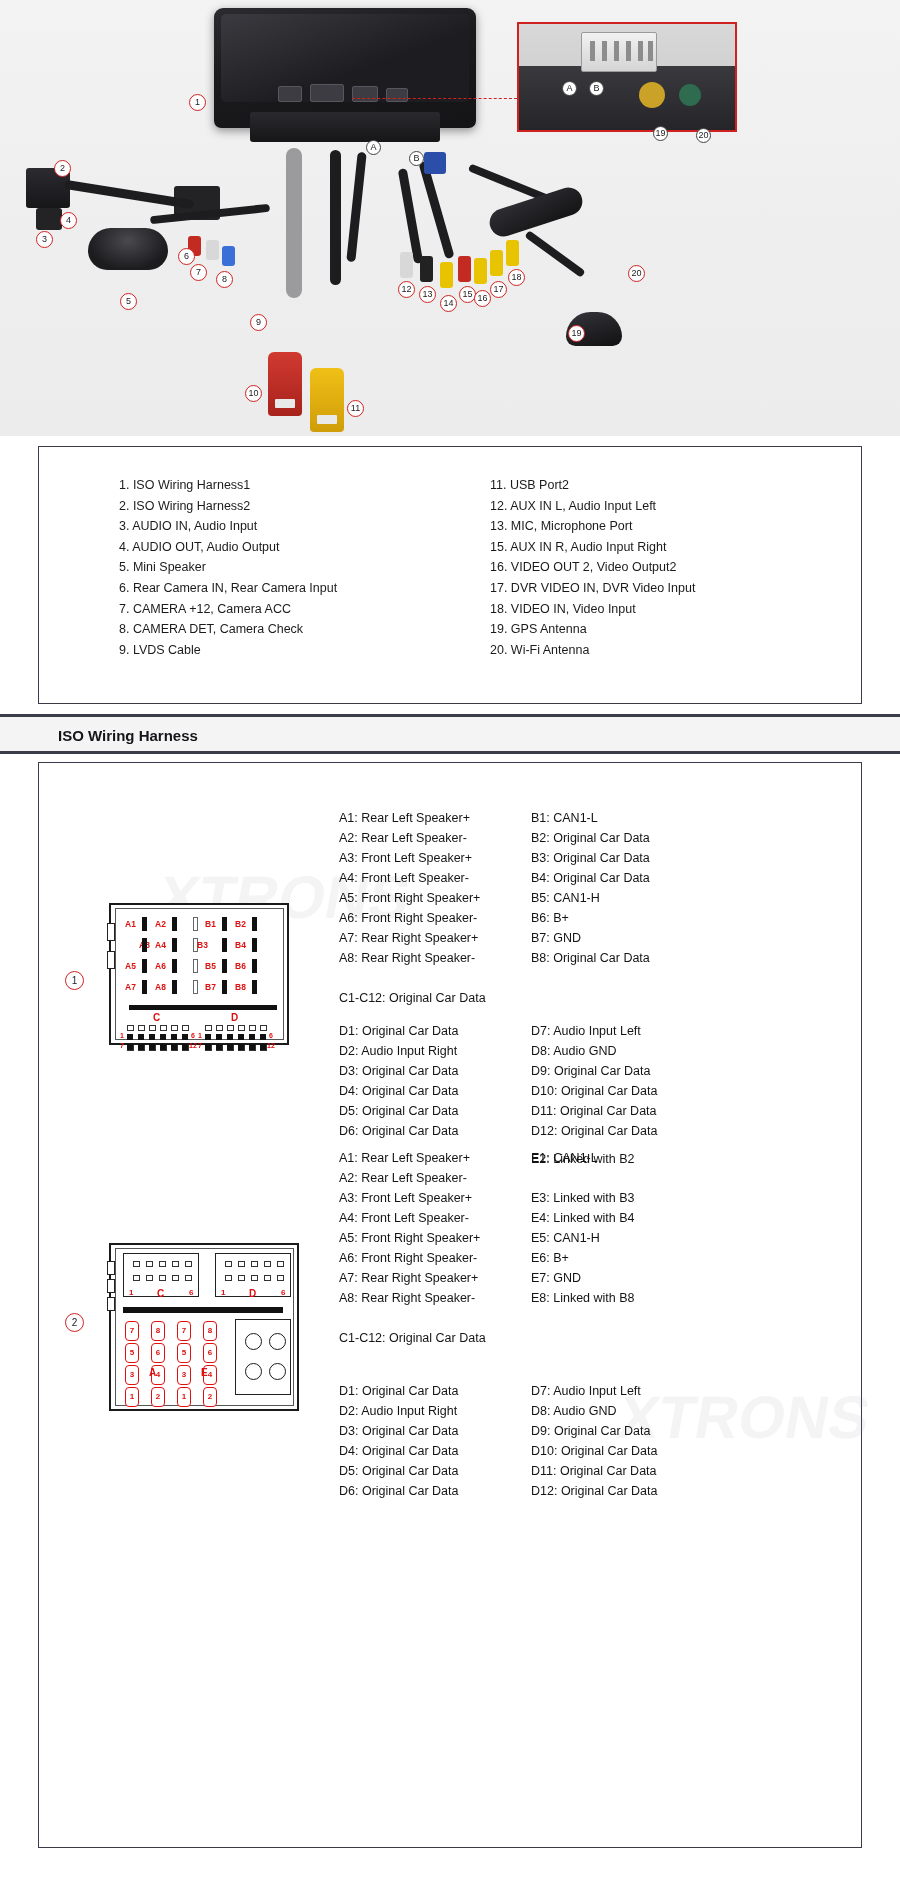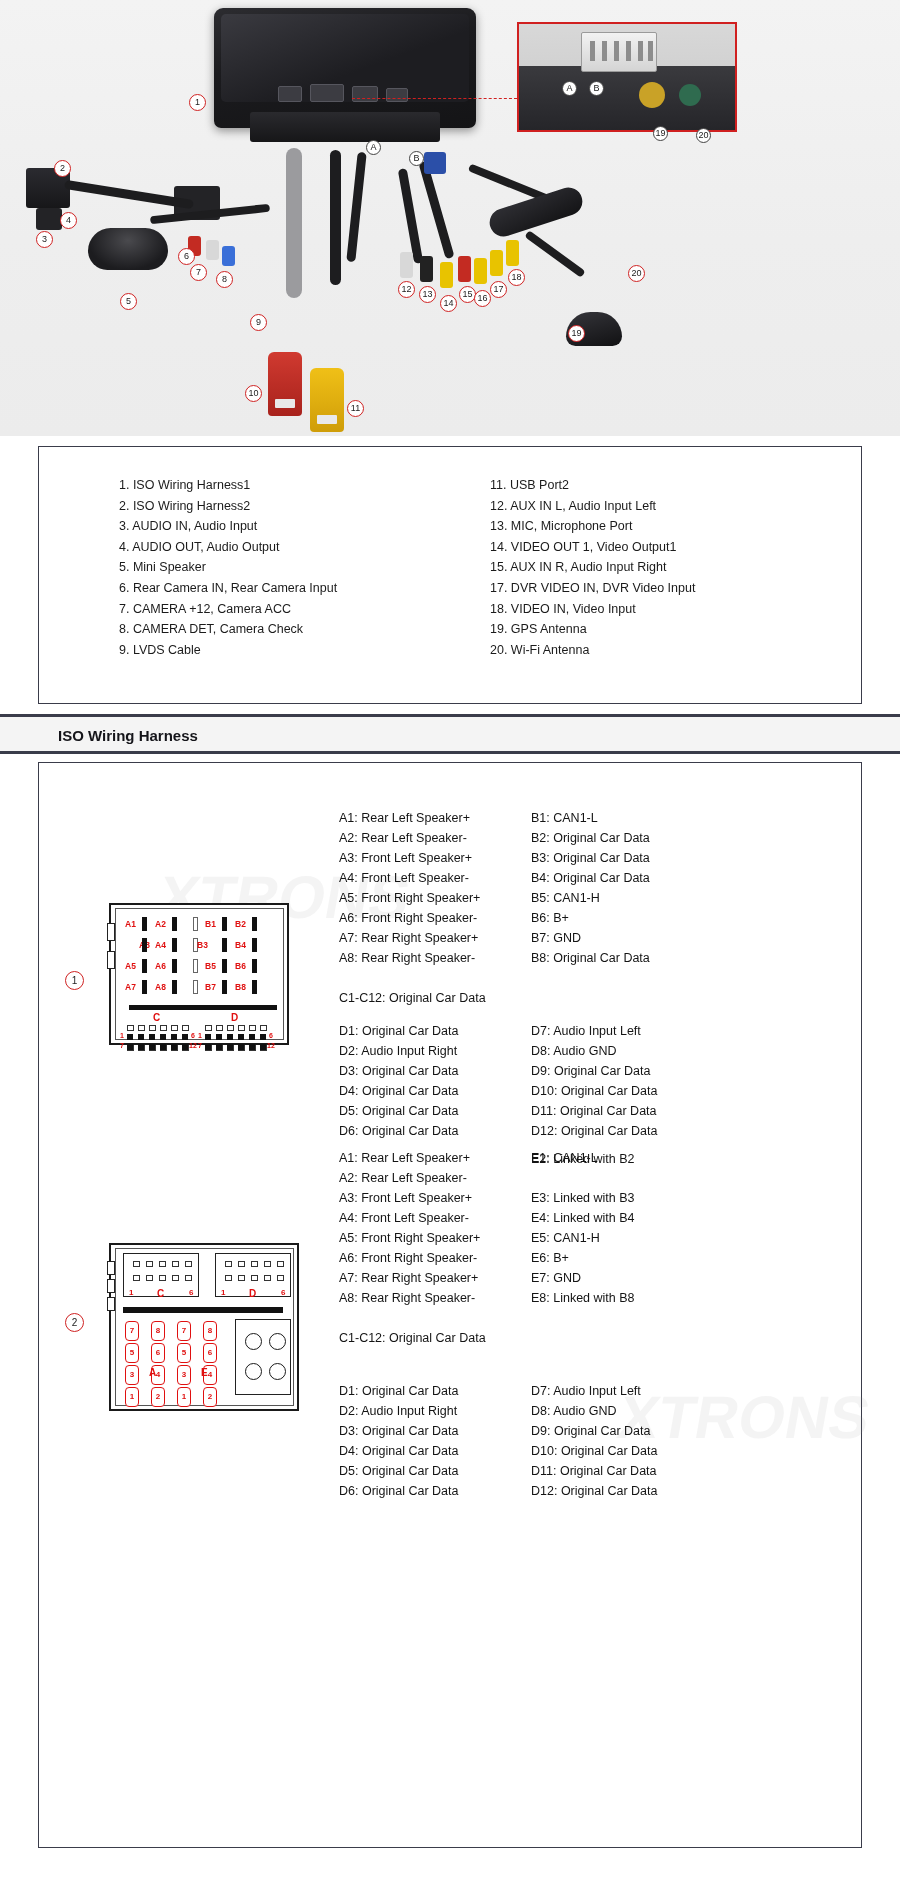--- a/index.html
+++ b/index.html
@@ -316,22 +316,22 @@
           <li>7. CAMERA +12, Camera ACC</li>
           <li>8. CAMERA DET, Camera Check</li>
           <li>9. LVDS Cable</li>
         </ul>
     </div>
     <div class="legend-col right">
       <ul id="legend-right">
           <li>11. USB Port2</li>
           <li>12. AUX IN L, Audio Input Left</li>
           <li>13. MIC, Microphone Port</li>
-          <li>14. VIDEO OUT 1, Video Output1</li>
           <li>15. AUX IN R, Audio Input Right</li>
+          <li>16. VIDEO OUT 2, Video Output2</li>
           <li>17. DVR VIDEO IN, DVR Video Input</li>
           <li>18. VIDEO IN, Video Input</li>
           <li>19. GPS Antenna</li>
           <li>20. Wi-Fi Antenna</li>
         </ul>
     </div>
   </div>
 </div>
 
 <div class="band" style="top:714px;">

